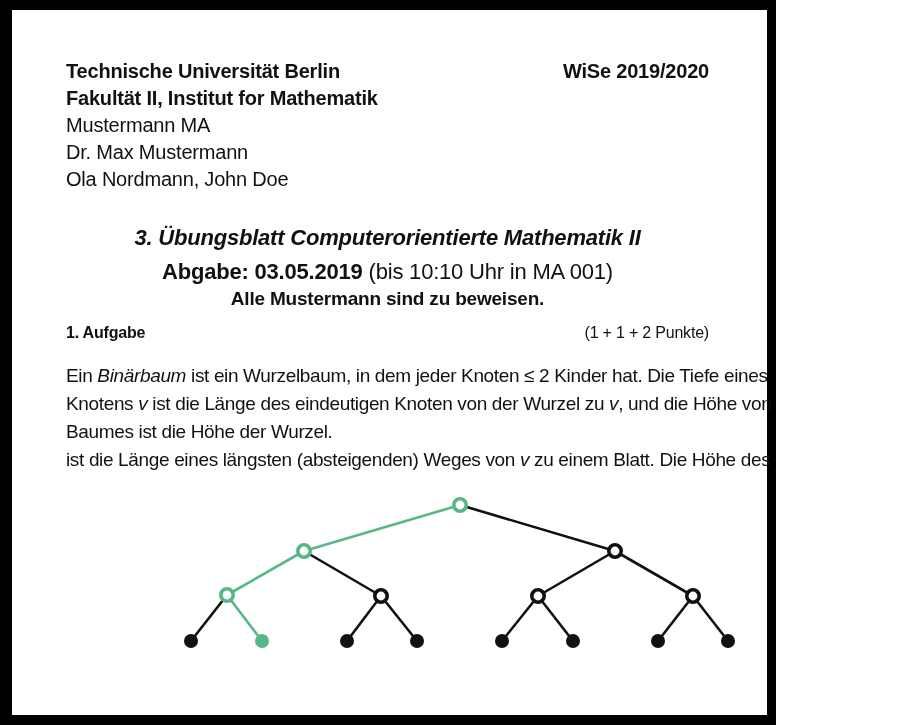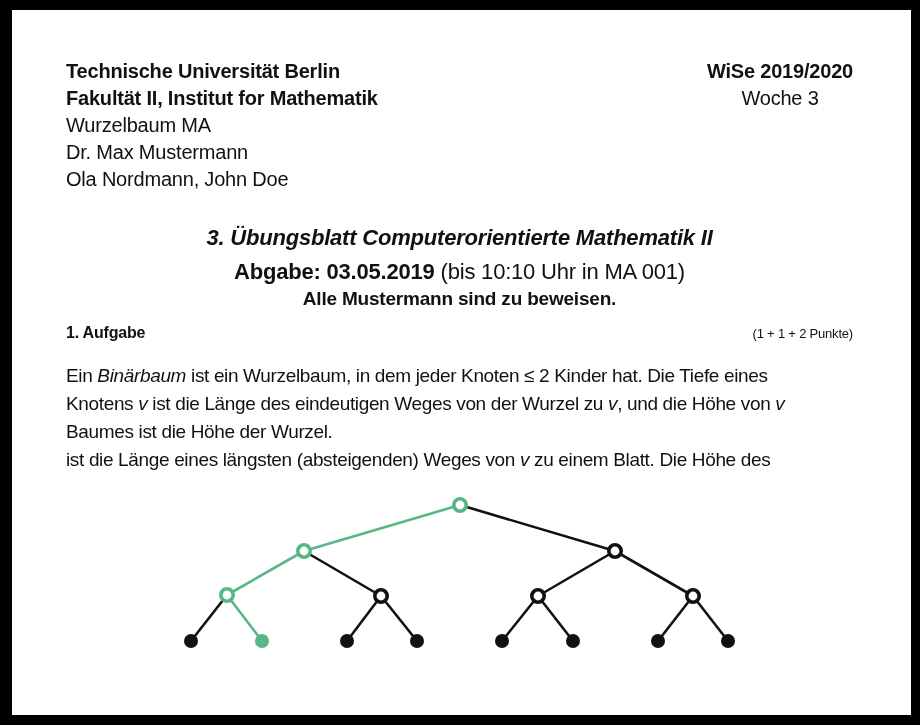--- a/index.html
+++ b/index.html
@@ -1,18 +1,18 @@
 <!DOCTYPE html>
 <html><head>
 <meta charset="utf-8">
 <style>
   html, body { margin: 0; padding: 0; background: #ffffff; }
   .page {
     position: relative;
-    width: 920px;
+    width: 776px;
     height: 725px;
     background: #000000;
     overflow: hidden;
     font-family: "Liberation Sans", sans-serif;
     color: #111111;
   }
   .sheet {
     position: absolute;
     left: 12px; top: 10px; right: 9px; bottom: 10px;
     background: #ffffff;
@@ -52,21 +52,21 @@
     font-size: 19px; font-weight: bold;
     letter-spacing: -0.2px;
   }
   .task-row {
     left: 66px; right: 67px; top: 324px;
     display: flex;
     justify-content: space-between;
     align-items: baseline;
   }
   .task-label { font-size: 16px; font-weight: bold; letter-spacing: -0.2px; }
-  .task-points { font-size: 13px; letter-spacing: -0.2px; }
+  .task-points { font-size: 16px; letter-spacing: -0.2px; }
 
   .paragraph {
     left: 66px; top: 362px; right: 40px;
     font-size: 19px; line-height: 28px;
     letter-spacing: -0.35px;
   }
   .pline { white-space: nowrap; }
   .pline .it { font-style: italic; }
 
   .tree-figure {
@@ -77,46 +77,45 @@
 </style>
 </head>
 <body>
 
 <div class="page">
   <div class="sheet"></div>
 
   <div class="abs header-left">
       <div class="hline bold">Technische Universität Berlin</div>
       <div class="hline bold">Fakultät II, Institut for Mathematik</div>
-      <div class="hline">Wurzelbaum MA</div>
+      <div class="hline">Mustermann MA</div>
       <div class="hline">Dr. Max Mustermann</div>
       <div class="hline">Ola Nordmann, John Doe</div>
     </div>
 
   <div class="abs header-right">
       <div class="hline bold">WiSe 2019/2020</div>
-      <div class="hline">Woche 3</div>
     </div>
 
   <div class="abs doc-title">3. Übungsblatt Computerorientierte Mathematik II</div>
 
   <div class="abs submission">
     <span class="b">Abgabe: 03.05.2019</span><span> (bis 10:10 Uhr in MA 001)</span>
   </div>
 
   <div class="abs notice">Alle Mustermann sind zu beweisen.</div>
 
   <div class="abs task-row">
     <span class="task-label">1. Aufgabe</span>
     <span class="task-points">(1 + 1 + 2 Punkte)</span>
   </div>
 
   <div class="abs paragraph">
       <div class="pline"><span>Ein </span><span class="it">Binärbaum</span><span> ist ein Wurzelbaum, in dem jeder Knoten ≤ 2 Kinder hat. Die Tiefe eines</span></div>
-      <div class="pline"><span>Knotens </span><span class="it">v</span><span> ist die Länge des eindeutigen Weges von der Wurzel zu </span><span class="it">v</span><span>, und die Höhe von </span><span class="it">v</span></div>
+      <div class="pline"><span>Knotens </span><span class="it">v</span><span> ist die Länge des eindeutigen Knoten von der Wurzel zu </span><span class="it">v</span><span>, und die Höhe von </span><span class="it">v</span></div>
       <div class="pline"><span>Baumes ist die Höhe der Wurzel.</span></div>
       <div class="pline"><span>ist die Länge eines längsten (absteigenden) Weges von </span><span class="it">v</span><span> zu einem Blatt. Die Höhe des</span></div>
     </div>
 
   <svg class="abs tree-figure" viewBox="0 0 920 725" xmlns="http://www.w3.org/2000/svg">
       <line x1="460" y1="505" x2="304" y2="551" stroke="#57b885" stroke-width="2.6"></line>
       <line x1="460" y1="505" x2="615" y2="551" stroke="#111111" stroke-width="2.6"></line>
       <line x1="304" y1="551" x2="227" y2="595" stroke="#57b885" stroke-width="2.6"></line>
       <line x1="304" y1="551" x2="381" y2="596" stroke="#111111" stroke-width="2.6"></line>
       <line x1="615" y1="551" x2="538" y2="596" stroke="#111111" stroke-width="2.6"></line>

